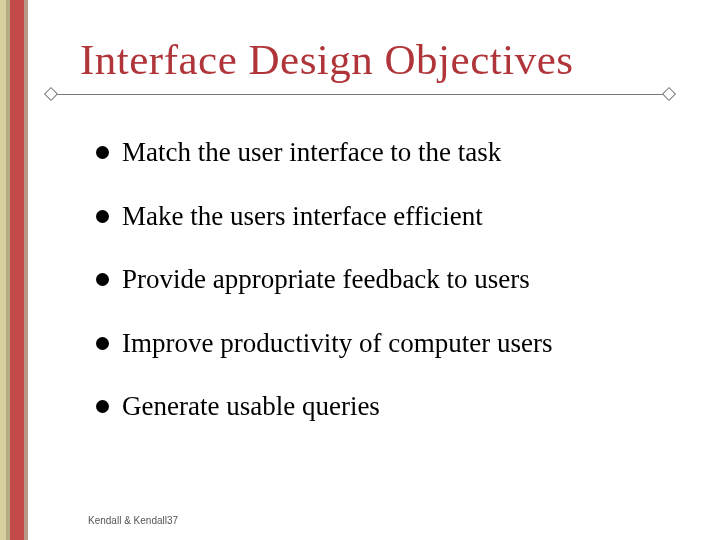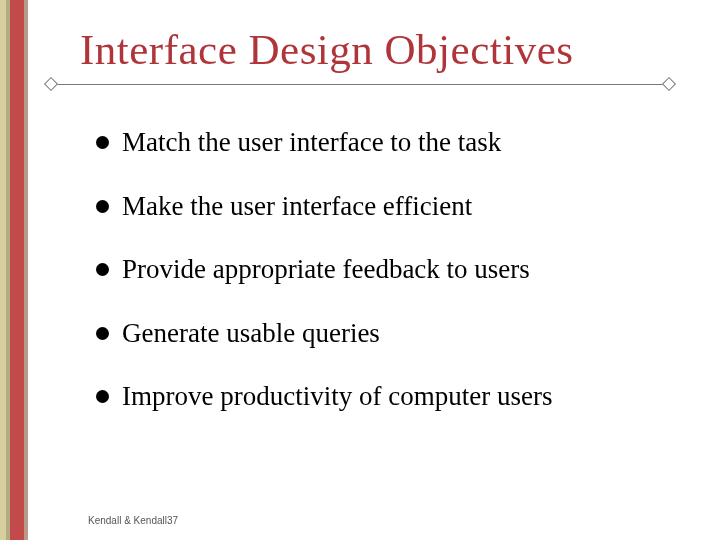--- a/index.html
+++ b/index.html
@@ -21,21 +21,21 @@
   .stripe-4 { width: 4px; background: #b89a8a; }
 
   .slide {
     position: absolute;
     left: 0; top: 0; right: 0; bottom: 0;
   }
   .title {
     color: #b0353a;
     font-size: 43px;
     font-weight: 400;
-    margin: 25px 0 10px 80px;
+    margin: 35px 0 10px 80px;
     letter-spacing: 0.5px;
   }
   .hr-deck {
     margin-left: 48px;
     margin-right: 48px;
     position: relative;
   }
   .hr-line {
     height: 1px;
     background: #777;
@@ -103,24 +103,24 @@
 
   <div class="hr-deck">
     <div class="hr-line"></div>
     <div class="hr-square left"></div>
     <div class="hr-square right"></div>
   </div>
 
   <div class="body-text">
     <ul class="bullets">
       <li>Match the user interface to the task</li>
-      <li>Make the user interface efficient</li>
+      <li>Make the users interface efficient</li>
       <li>Provide appropriate feedback to users</li>
+      <li>Improve productivity of computer users</li>
       <li>Generate usable queries</li>
-      <li>Improve productivity of computer users</li>
     </ul>
   </div>
 
   <div class="footer">
     <span>Kendall &amp; Kendall</span>
     <span>37</span>
   </div>
 </div>
 
 </body></html>

